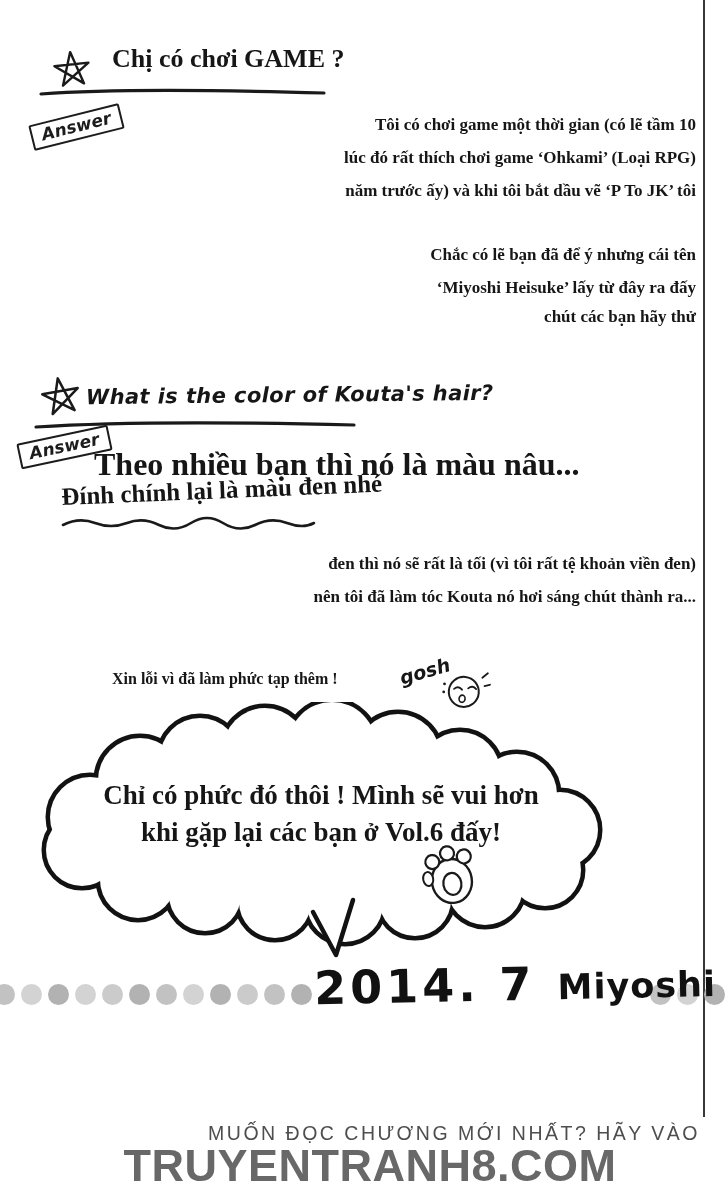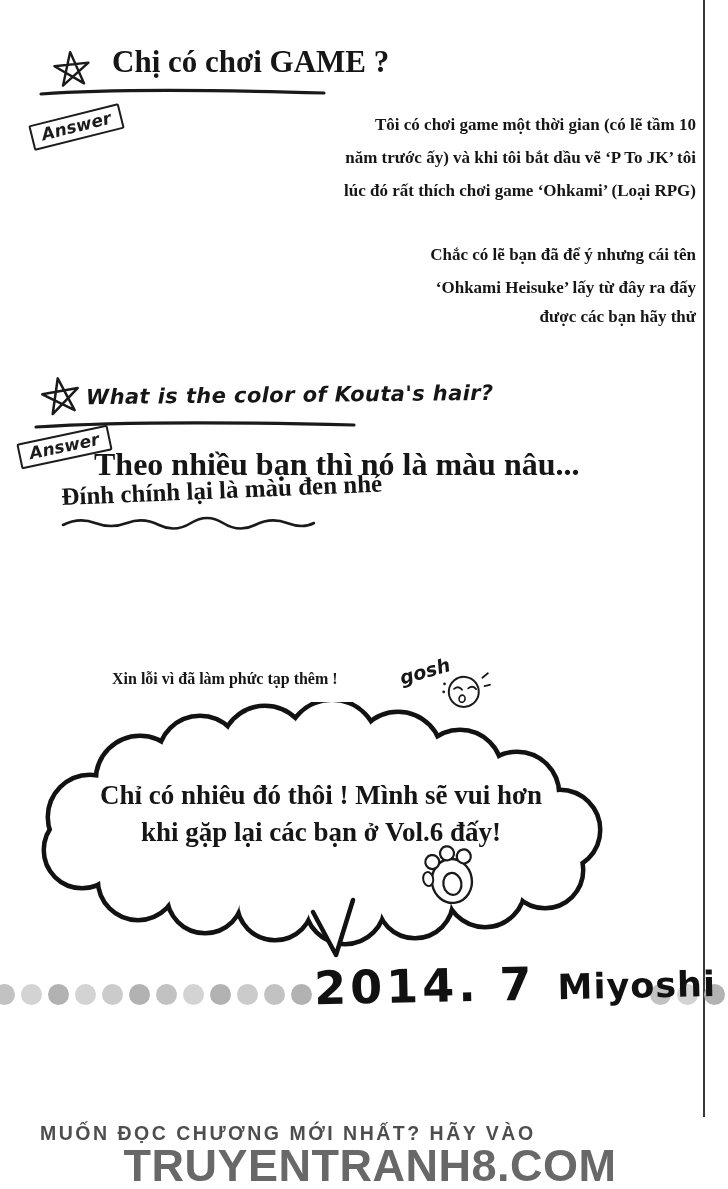--- a/index.html
+++ b/index.html
@@ -7,21 +7,21 @@
     position:relative;width:728px;height:1189px;margin:0 auto;
     background:#ffffff;overflow:hidden;
     font-family:"Liberation Serif",serif;color:#161616;
   }
   .abs{position:absolute;}
   .serif-b{font-family:"Liberation Serif",serif;font-weight:bold;color:#161616;}
   .centered{text-align:center;}
   .line{display:block;white-space:nowrap;}
 
   
-  .q1{left:112px;top:44px;font-size:31px;}
+  .q1{left:112px;top:44px;font-size:26px;}
   
   .para{left:0;width:696px;font-size:17px;line-height:33px;text-align:right;}
   .p-a1{top:108px;}
   .p-n1{top:238px;}
   .p-n2{top:300px;}
   .p-exp{top:547px;}
 
   
   .q2{left:86px;top:383px;font-family:"DejaVu Sans",sans-serif;
       font-style:italic;font-weight:700;font-size:21px;letter-spacing:.4px;
@@ -61,22 +61,22 @@
   .dots-right{left:650px;}
   .dot{width:21px;height:21px;border-radius:50%;background:#c2c2c2;flex:0 0 auto;}
   .dots .dot:nth-child(2n){background:#d3d3d3;}
   .dots .dot:nth-child(3n){background:#b2b2b2;}
   .dots .dot:nth-child(5n){background:#cbcbcb;}
 
   
   .edge-line{left:703px;top:0;width:2px;height:1117px;background:#383838;}
 
   
-  .footer-tagline{left:40px;top:1122px;width:660px;text-align:left;
-      font-family:"Liberation Sans",sans-serif;font-weight:700;
+  .footer-tagline{left:40px;top:1122px;width:660px;text-align:right;
+      font-family:"Liberation Sans",sans-serif;font-weight:400;
       font-size:19.5px;letter-spacing:2.5px;color:#4e4e4e;white-space:nowrap;}
   .footer-site{left:40px;top:1140px;width:660px;text-align:center;
       font-family:"Liberation Sans",sans-serif;font-weight:800;
       font-size:45px;letter-spacing:.5px;color:#686868;white-space:nowrap;}
 
   svg{display:block;}
 </style>
 </head>
 <body>
 
@@ -93,31 +93,31 @@
   <svg class="abs" style="left:38px;top:86px;" width="290" height="12" viewBox="0 0 290 12">
     <path d="M3,8 C70,3 180,4 286,7" fill="none" stroke="#1a1a1a" stroke-width="3.2" stroke-linecap="round"></path>
   </svg>
 
   <div class="abs answer-box ab1">
     <span>Answer</span>
   </div>
 
   <div class="abs serif-b centered para p-a1">
     <span class="line">Tôi có chơi game một thời gian (có lẽ tầm 10</span>
+    <span class="line">lúc đó rất thích chơi game ‘Ohkami’ (Loại RPG)</span>
     <span class="line">năm trước ấy) và khi tôi bắt dầu vẽ ‘P To JK’ tôi</span>
-    <span class="line">lúc đó rất thích chơi game ‘Ohkami’ (Loại RPG)</span>
   </div>
 
   <div class="abs serif-b centered para p-n1">
     <span class="line">Chắc có lẽ bạn đã để ý nhưng cái tên</span>
-    <span class="line">‘Ohkami Heisuke’ lấy từ đây ra đấy</span>
+    <span class="line">‘Miyoshi Heisuke’ lấy từ đây ra đấy</span>
   </div>
 
   <div class="abs serif-b centered para p-n2">
-    <span class="line">được các bạn hãy thử</span>
+    <span class="line">chút các bạn hãy thử</span>
   </div>
 
   <svg class="abs" style="left:40px;top:376px;transform:rotate(-10deg);" width="42" height="42" viewBox="0 0 40 40">
     <path d="M20,2 L30.6,34.6 L2.9,14.4 L37.1,14.4 L9.4,34.6 Z" fill="none" stroke="#1a1a1a" stroke-width="2.4" stroke-linejoin="round"></path>
   </svg>
 
   <div class="abs q2">What is the color of Kouta's hair?</div>
 
   <svg class="abs" style="left:33px;top:419px;" width="325" height="12" viewBox="0 0 325 12">
     <path d="M3,8 C80,3 200,3 321,6" fill="none" stroke="#1a1a1a" stroke-width="3.2" stroke-linecap="round"></path>
@@ -129,20 +129,22 @@
 
   <div class="abs serif-b a2">Theo nhiều bạn thì nó là màu nâu...</div>
 
   <div class="abs serif-b correction">Đính chính lại là màu đen nhé</div>
 
   <svg class="abs" style="left:60px;top:515px;" width="265" height="16" viewBox="0 0 265 16">
     <path d="M3,10 q16,-8 32,-2 t32,0 t32,2 t32,-2 t32,0 t32,2 t32,-2 t27,0" fill="none" stroke="#1a1a1a" stroke-width="2.6" stroke-linecap="round"></path>
   </svg>
 
   <div class="abs serif-b centered para p-exp">
+    <span class="line">đen thì nó sẽ rất là tối (vì tôi rất tệ khoản viền đen)</span>
+    <span class="line">nên tôi đã làm tóc Kouta nó hơi sáng chút thành ra...</span>
   </div>
 
   <div class="abs serif-b apology">Xin lỗi vì đã làm phức tạp thêm !</div>
   <div class="abs gosh">gosh</div>
 
   <svg class="abs" style="left:440px;top:664px;transform:rotate(6deg);" width="50" height="52" viewBox="0 0 50 52">
     <circle cx="24" cy="28" r="15" fill="#fff" stroke="#1a1a1a" stroke-width="2"></circle>
     <path d="M14,26 q4,-4 8,0" fill="none" stroke="#1a1a1a" stroke-width="1.8" stroke-linecap="round"></path>
     <path d="M28,24 q4,-4 8,0" fill="none" stroke="#1a1a1a" stroke-width="1.8" stroke-linecap="round"></path>
     <ellipse cx="23" cy="35" rx="3" ry="3.6" fill="none" stroke="#1a1a1a" stroke-width="1.6"></ellipse>
@@ -189,21 +191,21 @@
         <circle cx="255" cy="200" r="36"></circle>
       <circle cx="185" cy="193" r="36"></circle>
         <circle cx="118" cy="178" r="38"></circle>
       <circle cx="62" cy="148" r="36"></circle>
       <ellipse cx="300" cy="126" rx="225" ry="82"></ellipse>
     </g>
     <path d="M293,210 L316,253 L333,198" fill="#ffffff" stroke="#121212" stroke-width="4.5" stroke-linejoin="round" stroke-linecap="round"></path>
   </svg>
 
   <div class="abs serif-b centered bubble-text">
-    <span class="line">Chỉ có nhiêu đó thôi ! Mình sẽ vui hơn</span>
+    <span class="line">Chỉ có phức đó thôi ! Mình sẽ vui hơn</span>
     <span class="line">khi gặp lại các bạn ở Vol.6 đấy!</span>
   </div>
 
   <svg class="abs" style="left:420px;top:843px;transform:rotate(-10deg);" width="62" height="66" viewBox="0 0 62 66">
     <ellipse cx="31" cy="38" rx="20" ry="22" fill="#fff" stroke="#1a1a1a" stroke-width="2.4"></ellipse>
     <ellipse cx="31" cy="41" rx="9" ry="11" fill="none" stroke="#1a1a1a" stroke-width="2.2"></ellipse>
     <circle cx="15" cy="16" r="7" fill="#fff" stroke="#1a1a1a" stroke-width="2.2"></circle>
     <circle cx="31" cy="10" r="7" fill="#fff" stroke="#1a1a1a" stroke-width="2.2"></circle>
     <circle cx="47" cy="16" r="7" fill="#fff" stroke="#1a1a1a" stroke-width="2.2"></circle>
     <ellipse cx="8" cy="32" rx="5" ry="7" fill="#fff" stroke="#1a1a1a" stroke-width="2"></ellipse>

